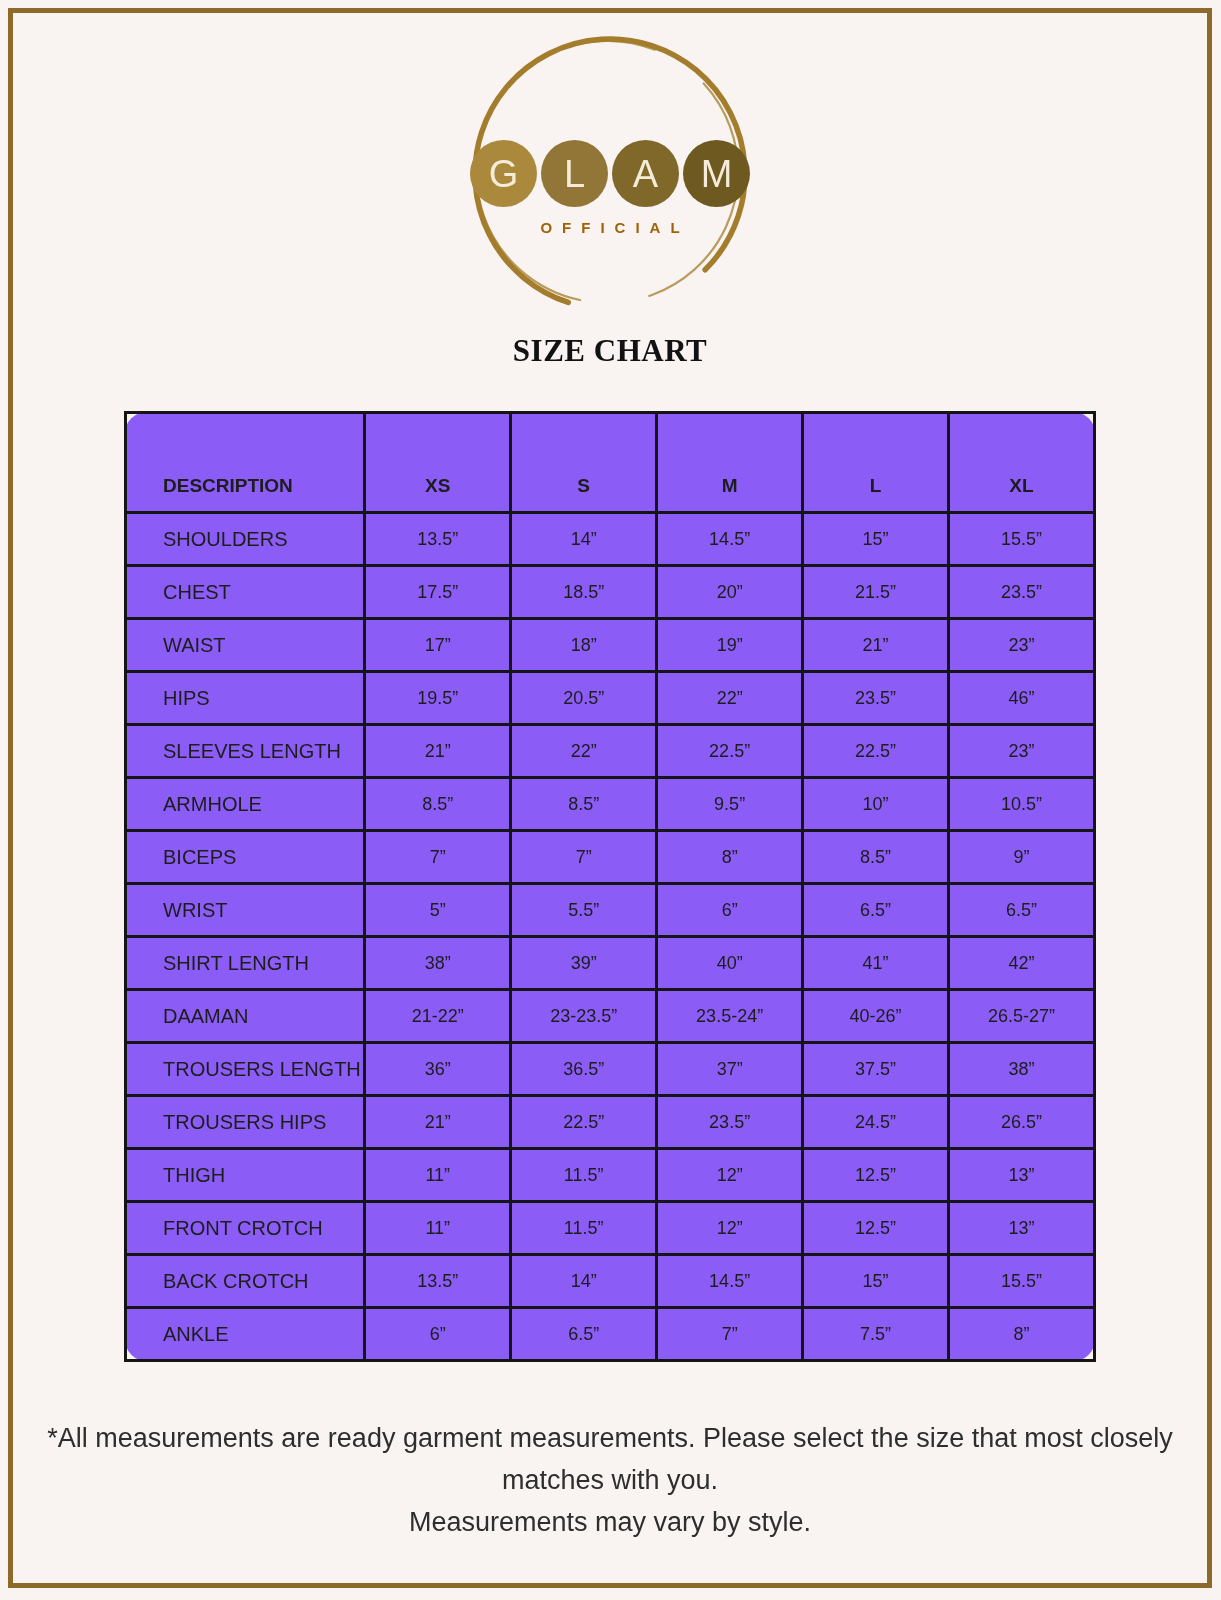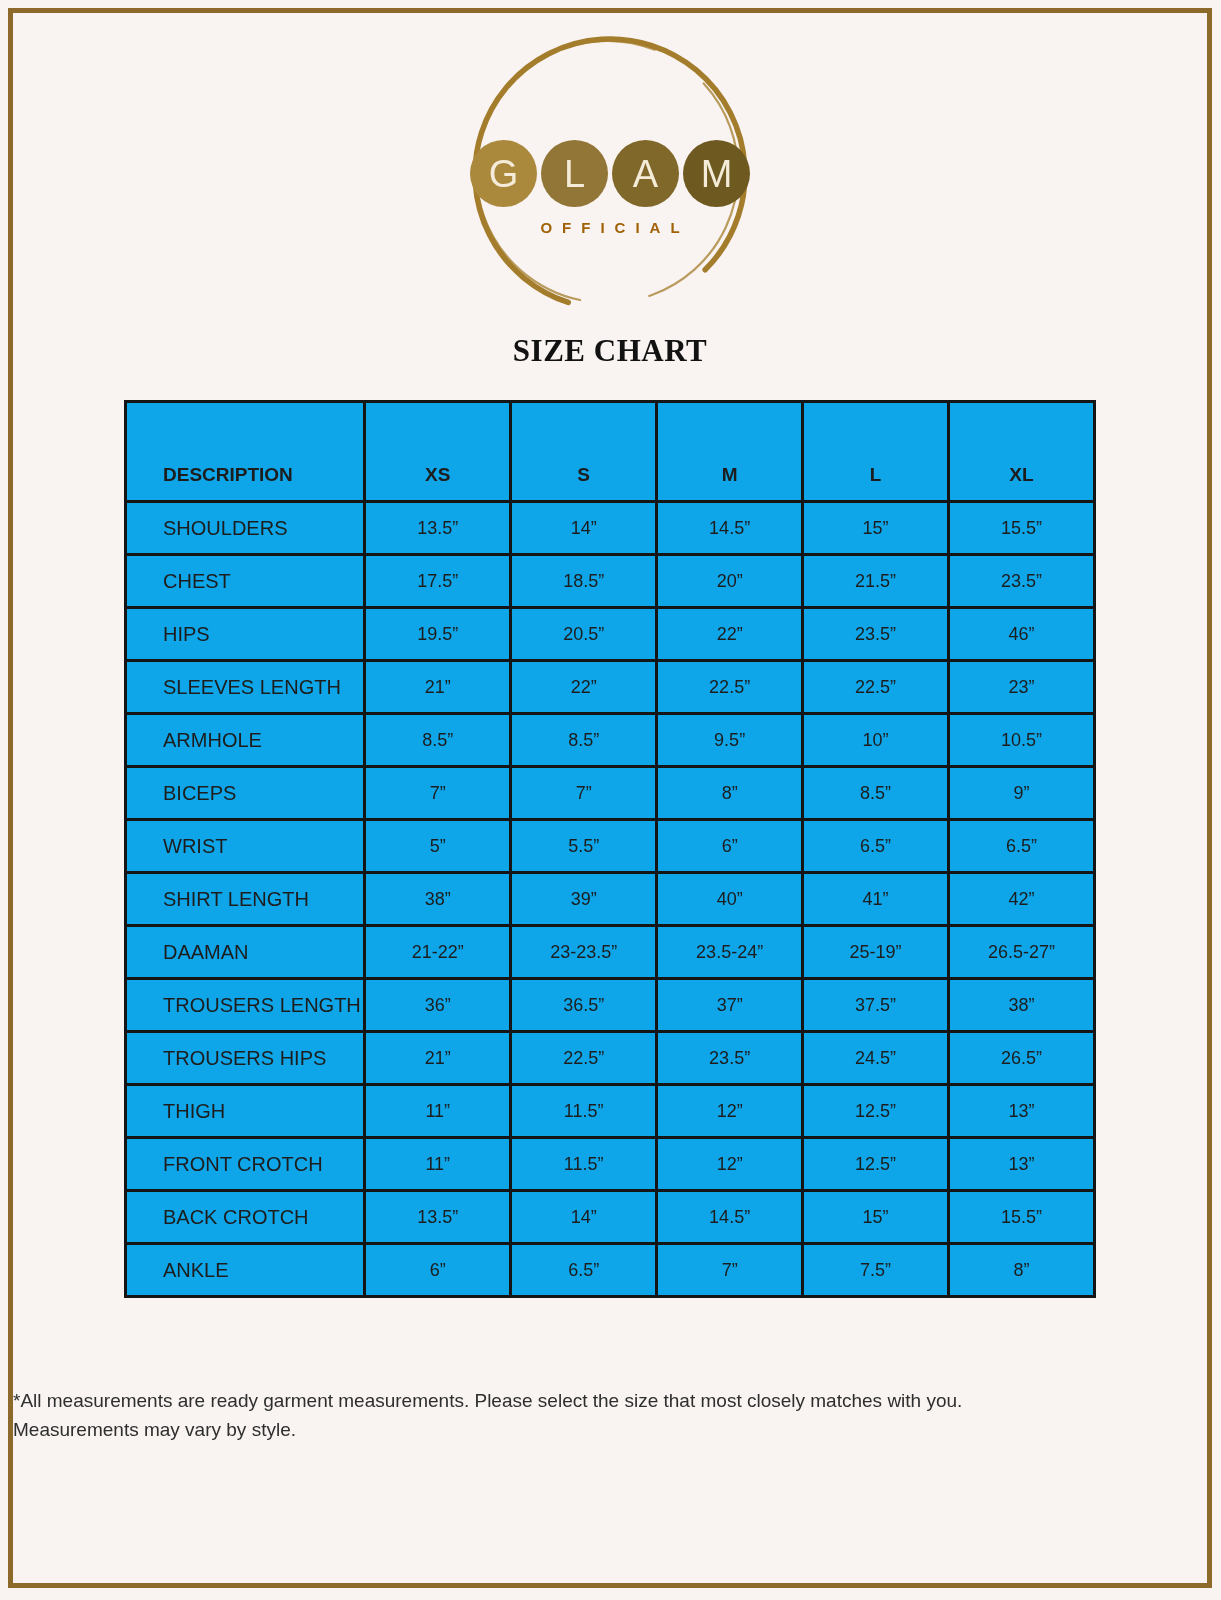--- a/index.html
+++ b/index.html
@@ -68,25 +68,26 @@
     margin-top: 14px;
     text-align: center;
     font-size: 31px;
     font-weight: 700;
     color: #121212;
     letter-spacing: 0.5px;
     font-family: Liberation Serif, serif;
   }
   
   table.size-chart {
-    margin: 31px auto 0;
+    margin: 42px auto 0;
     width: 972px;
     border-collapse: collapse;
     table-layout: fixed;
-    background: #0ea5e9;
+    background: #8b5cf6;
+    border-radius: 25px;
   }
   table.size-chart th,
   table.size-chart td {
     border: 3px solid #151515;
     color: #1d1d1d;
   }
   table.size-chart thead th {
     height: 100px;
     vertical-align: bottom;
     padding-bottom: 14px;
@@ -104,23 +105,23 @@
     font-size: 18px;
     font-weight: 400;
   }
   table.size-chart tbody td.row-label {
     text-align: left;
     padding-left: 36px;
     font-size: 20px;
   }
   
   .footnote {
-    margin-top: 88px;
-    text-align: left;
-    font-size: 19px;
+    margin-top: 56px;
+    text-align: center;
+    font-size: 27px;
     line-height: 1.55;
     color: #2e2e2e;
   }
 </style>
 </head>
 <body>
 
 <div class="page">
   <div class="frame">
 
@@ -170,20 +171,28 @@
           </tr>
           <tr>
             <td class="row-label">CHEST</td>
             <td>17.5”</td>
             <td>18.5”</td>
             <td>20”</td>
             <td>21.5”</td>
             <td>23.5”</td>
           </tr>
           <tr>
+            <td class="row-label">WAIST</td>
+            <td>17”</td>
+            <td>18”</td>
+            <td>19”</td>
+            <td>21”</td>
+            <td>23”</td>
+          </tr>
+          <tr>
             <td class="row-label">HIPS</td>
             <td>19.5”</td>
             <td>20.5”</td>
             <td>22”</td>
             <td>23.5”</td>
             <td>46”</td>
           </tr>
           <tr>
             <td class="row-label">SLEEVES LENGTH</td>
             <td>21”</td>
@@ -222,21 +231,21 @@
             <td>39”</td>
             <td>40”</td>
             <td>41”</td>
             <td>42”</td>
           </tr>
           <tr>
             <td class="row-label">DAAMAN</td>
             <td>21-22”</td>
             <td>23-23.5”</td>
             <td>23.5-24”</td>
-            <td>25-19”</td>
+            <td>40-26”</td>
             <td>26.5-27”</td>
           </tr>
           <tr>
             <td class="row-label">TROUSERS LENGTH</td>
             <td>36”</td>
             <td>36.5”</td>
             <td>37”</td>
             <td>37.5”</td>
             <td>38”</td>
           </tr>

